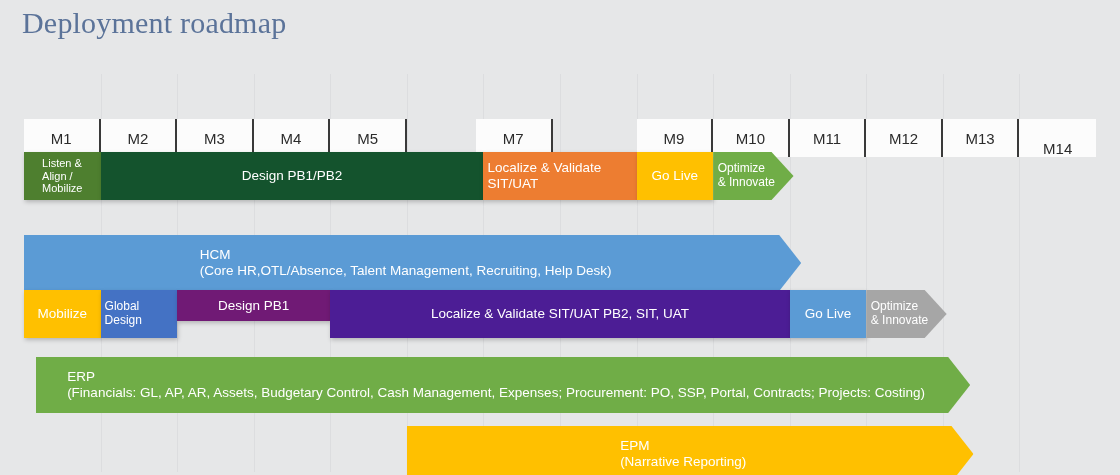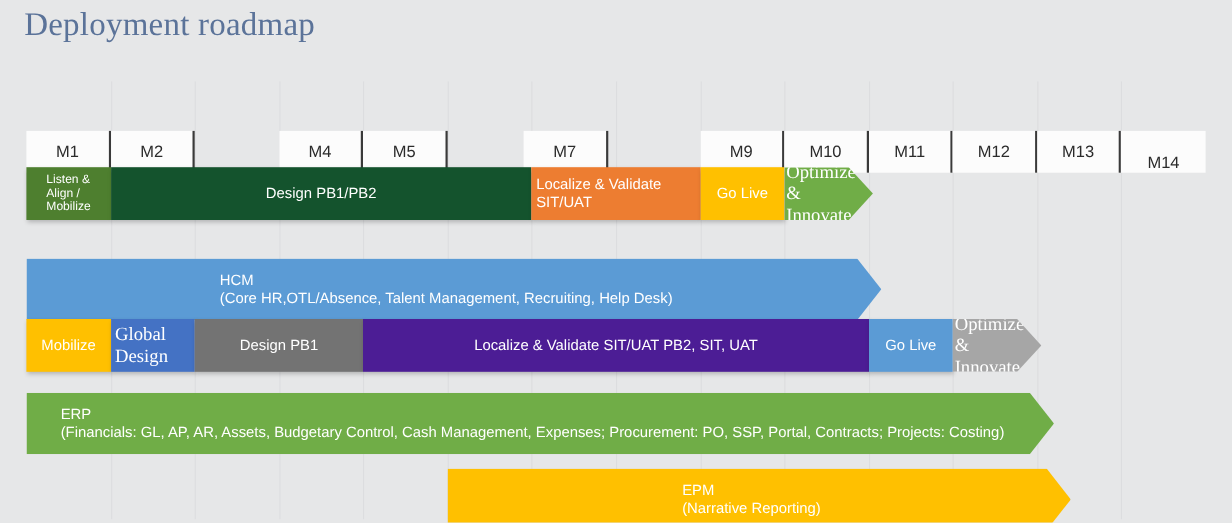--- a/index.html
+++ b/index.html
@@ -90,21 +90,21 @@
     align-items: center;
     justify-content: center;
     color: #ffffff;
     line-height: 1.15;
     font-size: 13px;
     padding: 12px 4px;
     overflow: hidden;
     filter: drop-shadow(1px 2px 2px rgba(0,0,0,0.22));
   }
   .bar .bar-label { display: block; }
-  .bar.small { font-size: 17px; font-family: Liberation Serif, serif; }
+  .bar.small { font-size: 12px; }
   .bar.tiny  { font-size: 11px; }
   .bar.big   { font-size: 13.5px; }
 
   
   .bar.arrow {
     clip-path: polygon(0 0, calc(100% - 22px) 0, 100% 50%, calc(100% - 22px) 100%, 0 100%);
     padding-right: 18px;
   }
 </style>
 </head>
@@ -128,20 +128,23 @@
       <div class="gridline" style="left: 918.857px;"></div>
       <div class="gridline" style="left: 995.429px;"></div>
     </div>
   <div id="month-header">
       <div class="month-cell" style="left: 0px; width: 76.5714px;">
         <span>M1</span>
       </div>
       <div class="month-cell" style="left: 76.5714px; width: 76.5714px;">
         <span>M2</span>
       </div>
+      <div class="month-cell" style="left: 153.143px; width: 76.5714px;">
+        <span>M3</span>
+      </div>
       <div class="month-cell" style="left: 229.714px; width: 76.5714px;">
         <span>M4</span>
       </div>
       <div class="month-cell" style="left: 306.286px; width: 76.5714px;">
         <span>M5</span>
       </div>
       <div class="month-cell" style="left: 452px; width: 76.5714px;">
         <span>M7</span>
       </div>
       <div class="month-cell" style="left: 612.571px; width: 76.5714px;">
@@ -186,35 +189,35 @@
           <span class="bar-label">HCM<br>(Core HR,OTL/Absence, Talent Management, Recruiting, Help Desk)</span>
         </div>
       </div>
       <div class="lane" style="top: 216px; height: 48px;">
         <div class="bar big" style="left: 0px; width: 76.5714px; top: 0px; height: 48px; background: rgb(255, 192, 0);">
           <span class="bar-label">Mobilize</span>
         </div>
         <div class="bar small" style="left: 76.5714px; width: 76.5714px; top: 0px; height: 48px; background: rgb(68, 114, 196);">
           <span class="bar-label">Global Design</span>
         </div>
-        <div class="bar big" style="left: 153.143px; width: 153.143px; top: 0px; height: 48px; background: #737373;">
+        <div class="bar big" style="left: 153.143px; width: 153.143px; top: 0px; height: 31px; background: #701a75;">
           <span class="bar-label">Design PB1</span>
         </div>
         <div class="bar big" style="left: 306.286px; width: 459.429px; top: 0px; height: 48px; background: #4c1d95;">
           <span class="bar-label">Localize &amp; Validate SIT/UAT PB2, SIT, UAT</span>
         </div>
         <div class="bar big" style="left: 765.714px; width: 76.5714px; top: 0px; height: 48px; background: rgb(91, 155, 213);">
           <span class="bar-label">Go Live</span>
         </div>
         <div class="bar arrow small" style="left: 842.286px; width: 80.4px; top: 0px; height: 48px; background: rgb(166, 166, 166);">
           <span class="bar-label">Optimize<br>&amp; Innovate</span>
         </div>
       </div>
       <div class="lane" style="top: 283px; height: 56px;">
-        <div class="bar arrow big" style="left: 0px; width: 934.171px; top: 0px; height: 56px; background: rgb(112, 173, 71);">
+        <div class="bar arrow big" style="left: 12px; width: 934.171px; top: 0px; height: 56px; background: rgb(112, 173, 71);">
           <span class="bar-label">ERP<br>(Financials: GL, AP, AR, Assets, Budgetary Control, Cash Management, Expenses;  Procurement: PO, SSP, Portal, Contracts; Projects: Costing)</span>
         </div>
       </div>
       <div class="lane" style="top: 352px; height: 56px;">
         <div class="bar arrow big" style="left: 382.857px; width: 566.629px; top: 0px; height: 56px; background: rgb(255, 192, 0);">
           <span class="bar-label">EPM<br>(Narrative Reporting)</span>
         </div>
       </div>
     </div>
 </div>

